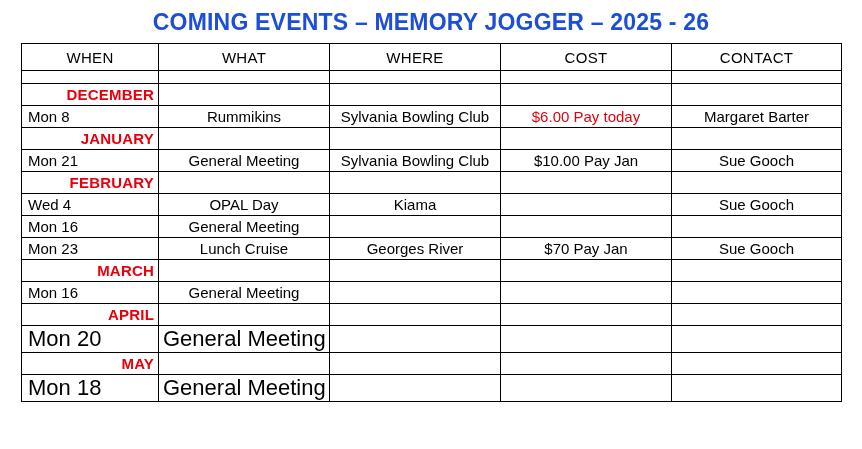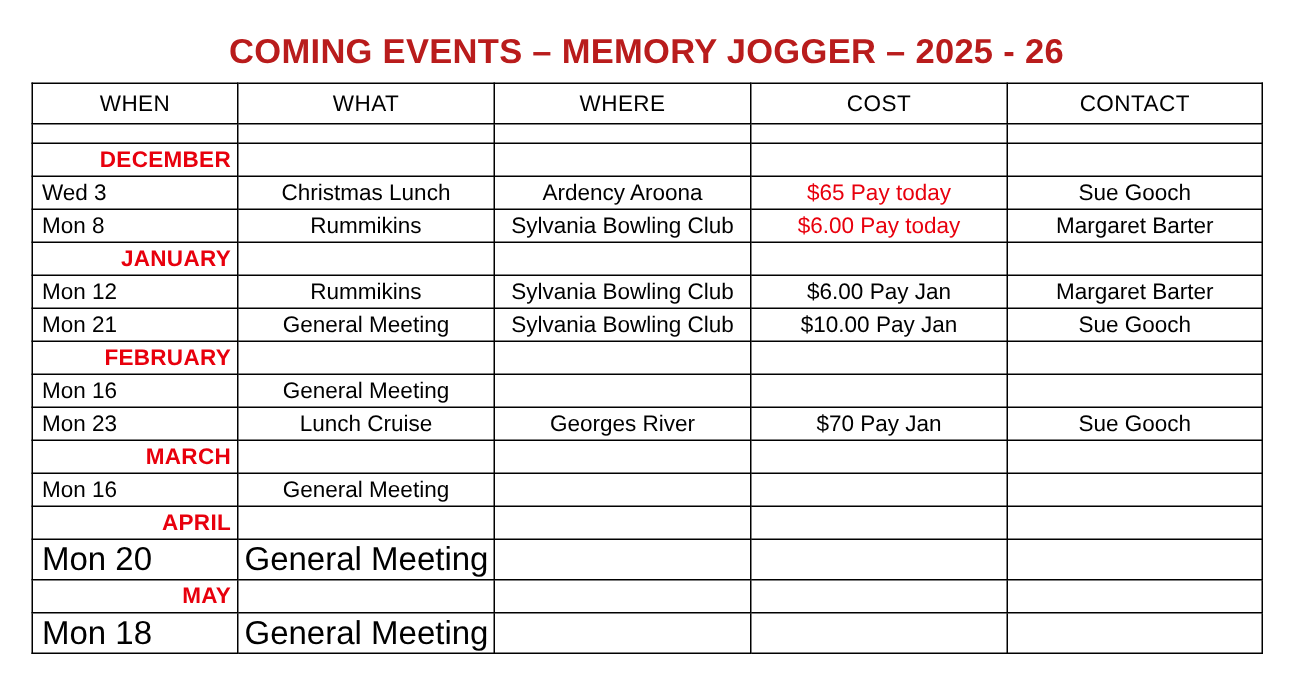--- a/index.html
+++ b/index.html
@@ -15,29 +15,28 @@
     overflow: hidden;
   }
   #page {
     width: 862px;
     height: 449px;
     position: relative;
     background: #ffffff;
   }
   #title {
     text-align: center;
-    color: #b91c1c;
+    color: #1d4ed8;
     font-weight: bold;
     font-size: 23px;
     letter-spacing: 0.2px;
     padding-top: 9px;
     padding-bottom: 7px;
     font-family: "Liberation Sans", sans-serif;
     white-space: nowrap;
-    margin-top: 12px;
   }
   table {
     border-collapse: collapse;
     table-layout: fixed;
     margin-left: 21px;
     width: 820px;
     font-size: 15px;
   }
   col.c-when   { width: 137px; }
   col.c-what   { width: 171px; }
@@ -114,62 +113,55 @@
           <td></td>
         </tr>
         <tr class="month">
           <td class="when">DECEMBER</td>
           <td></td>
           <td></td>
           <td></td>
           <td></td>
         </tr>
         <tr>
-          <td class="when">Wed 3</td>
-          <td>Christmas Lunch</td>
-          <td>Ardency Aroona</td>
-          <td class="red">$65 Pay today</td>
-          <td>Sue Gooch</td>
-        </tr>
-        <tr>
           <td class="when">Mon 8</td>
           <td>Rummikins</td>
           <td>Sylvania Bowling Club</td>
           <td class="red">$6.00 Pay today</td>
           <td>Margaret Barter</td>
         </tr>
         <tr class="month">
           <td class="when">JANUARY</td>
           <td></td>
           <td></td>
           <td></td>
           <td></td>
         </tr>
         <tr>
-          <td class="when">Mon 12</td>
-          <td>Rummikins</td>
-          <td>Sylvania Bowling Club</td>
-          <td>$6.00 Pay Jan</td>
-          <td>Margaret Barter</td>
-        </tr>
-        <tr>
           <td class="when">Mon 21</td>
           <td>General Meeting</td>
           <td>Sylvania Bowling Club</td>
           <td>$10.00 Pay Jan</td>
           <td>Sue Gooch</td>
         </tr>
         <tr class="month">
           <td class="when">FEBRUARY</td>
           <td></td>
           <td></td>
           <td></td>
           <td></td>
         </tr>
         <tr>
+          <td class="when">Wed 4</td>
+          <td>OPAL Day</td>
+          <td>Kiama</td>
+          <td></td>
+          <td>Sue Gooch</td>
+        </tr>
+        <tr>
           <td class="when">Mon 16</td>
           <td>General Meeting</td>
           <td></td>
           <td></td>
           <td></td>
         </tr>
         <tr>
           <td class="when">Mon 23</td>
           <td>Lunch Cruise</td>
           <td>Georges River</td>

